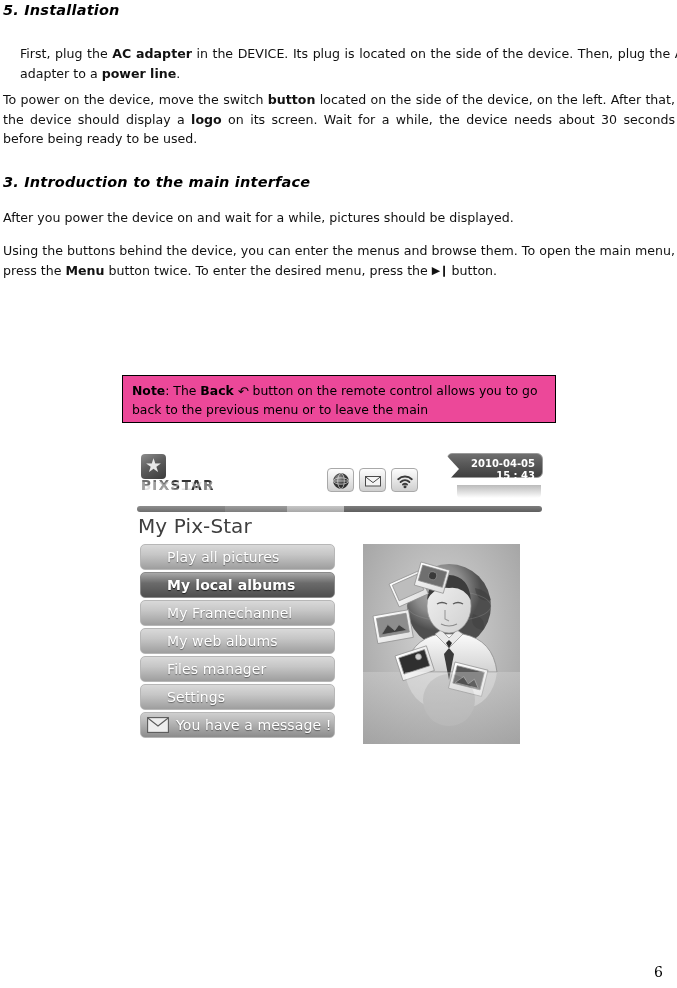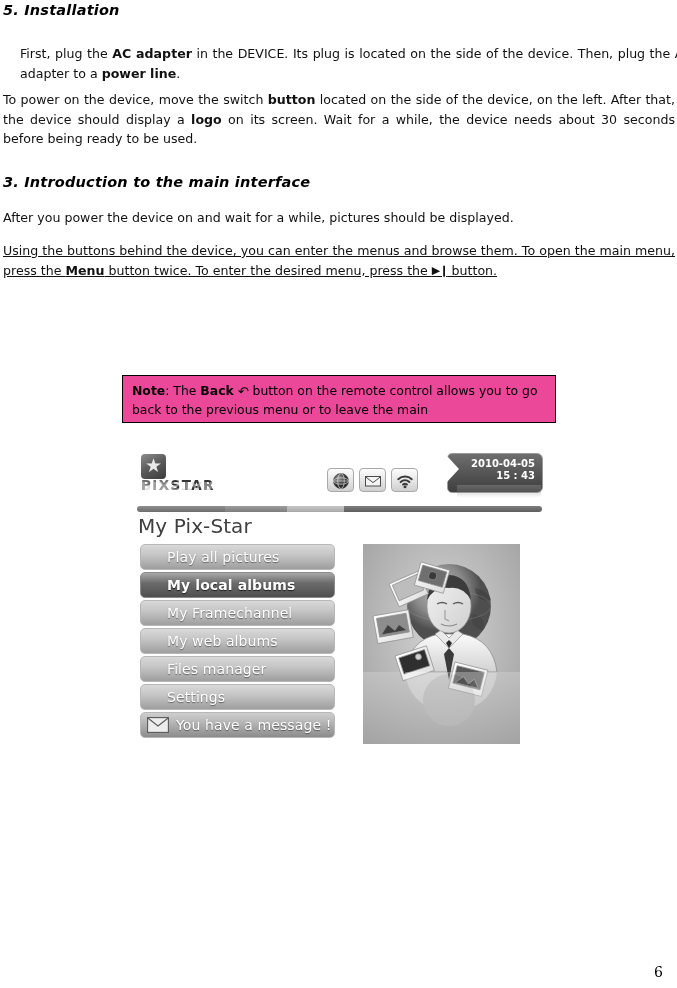--- a/index.html
+++ b/index.html
@@ -42,21 +42,21 @@
     line-height: 19.5px;
     margin: 0;
     text-align: justify;
     color: #111;
   }
   p.body-text.nojust { text-align: left; }
 
   #para-1 { position: absolute; left: 20px; top: 44px;  width: 672px; }
   #para-2 { position: absolute; left: 3px; top: 90px;  width: 672px; }
   #para-3 { position: absolute; left: 3px; top: 208px; width: 672px; }
-  #para-4 { position: absolute; left: 3px; top: 241px; width: 672px; text-decoration: underline; }
+  #para-4 { position: absolute; left: 3px; top: 241px; width: 672px; }
 
   b, strong { font-weight: bold; }
 
   .glyph-playpause {
     font-size: 11px;
     letter-spacing: -1px;
     vertical-align: 1px;
   }
   .glyph-back {
     font-size: 13px;
@@ -177,21 +177,21 @@
   .datetime-ribbon {
     position: absolute;
     right: 2px;
     top: 1px;
     width: 96px;
     height: 32px;
   }
   .dt-body {
     position: absolute;
     left: 0; top: 0;
-    width: 96px; height: 40px;
+    width: 96px; height: 25px;
     background: linear-gradient(180deg, #6f6f6f 0%, #5a5a5a 40%, #3f3f3f 100%);
     border: 1px solid #9a9a9a;
     border-radius: 5px 6px 6px 5px;
     box-sizing: border-box;
   }
   .dt-notch {
     position: absolute;
     left: 0; top: 3px;
     width: 0; height: 0;
     border-top: 13px solid transparent;

